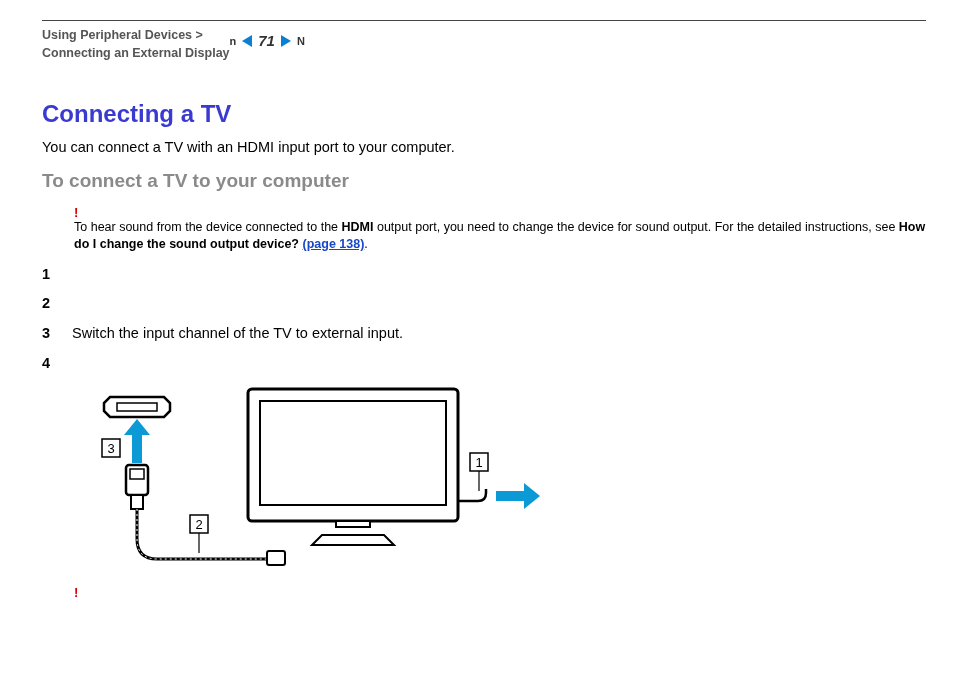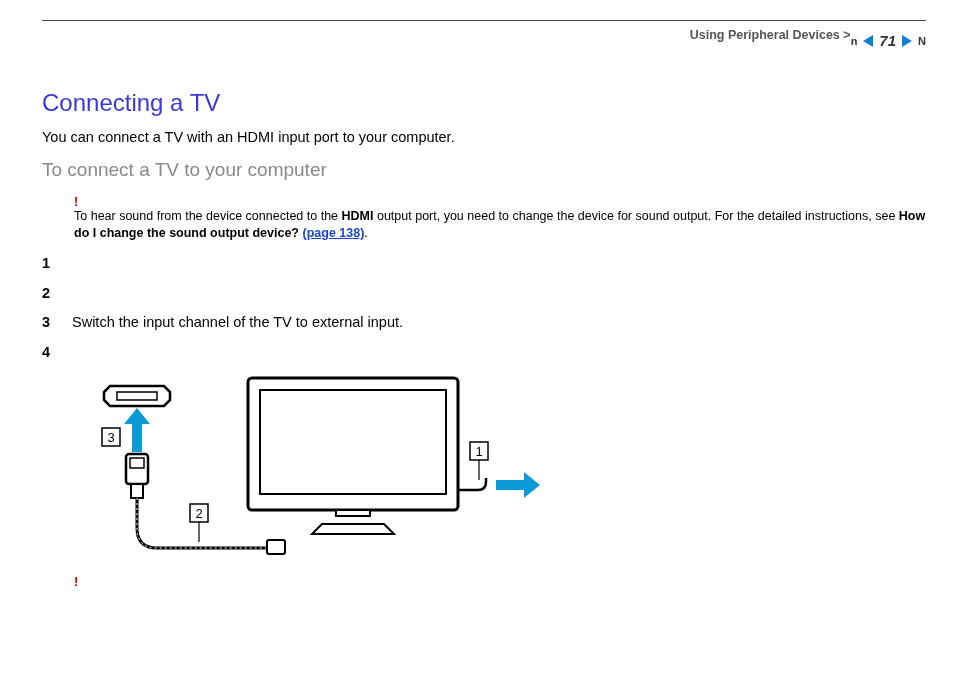--- a/index.html
+++ b/index.html
@@ -17,21 +17,21 @@
     position: relative;
     padding: 20px 28px 20px 42px;
   }
   .hr-top {
     border: none;
     border-top: 1px solid #444;
     margin: 0 0 6px 0;
   }
   .header-row {
     display: flex;
-    justify-content: flex-end;
+    justify-content: flex-start;
     align-items: flex-start;
   }
   .breadcrumb {
     font-size: 12.5px;
     color: #555;
     font-weight: bold;
     line-height: 1.4;
   }
   .breadcrumb .sep { font-weight: bold; }
   .pager {
@@ -60,31 +60,31 @@
     border-bottom: 6px solid transparent;
     border-left: 10px solid #0b7fd3;
   }
   .nlabel {
     font-size: 11px;
     font-weight: bold;
     color: #333;
   }
   h1.title {
     font-size: 24px;
-    font-weight: normal;
+    font-weight: bold;
     color: #3a3ad1;
     margin: 36px 0 8px 0;
   }
   .intro {
     font-size: 14.5px;
     margin: 0 0 10px 0;
   }
   h2.subhead {
     font-size: 19px;
-    font-weight: normal;
+    font-weight: bold;
     color: #8a8a8a;
     margin: 10px 0 10px 0;
   }
   .note-block {
     margin-left: 32px;
     font-size: 12.5px;
   }
   .bang {
     color: #d60000;
     font-weight: bold;
@@ -119,20 +119,21 @@
 </style>
 </head>
 <body>
 
 <div class="page">
   <hr class="hr-top">
   <div class="header-row">
     <div class="breadcrumb">
       <span>Using Peripheral Devices</span>
       <span class="sep">&gt;</span><br>
+      <span>Connecting an External Display</span>
     </div>
     <div class="pager">
       <span class="nlabel">n</span>
       <a class="tri tri-left" href="#"></a>
       <span class="page-num">71</span>
       <a class="tri tri-right" href="#"></a>
       <span class="nlabel">N</span>
     </div>
   </div>
 

